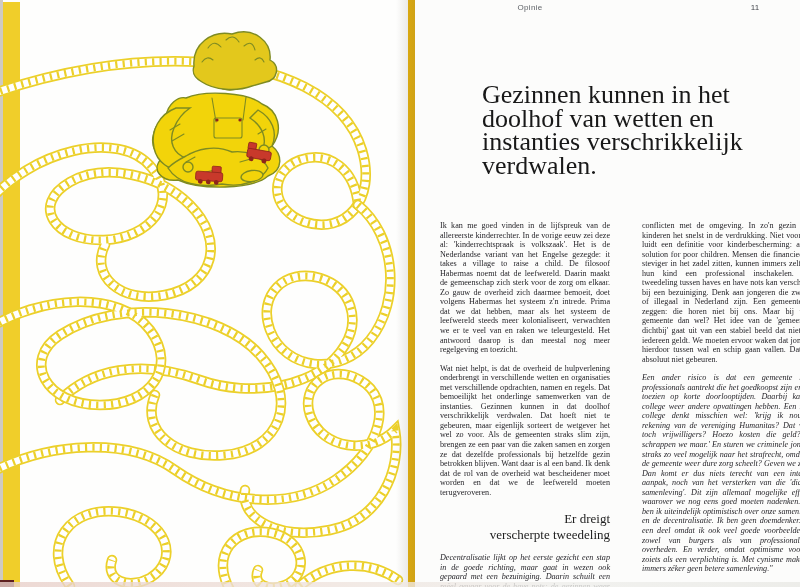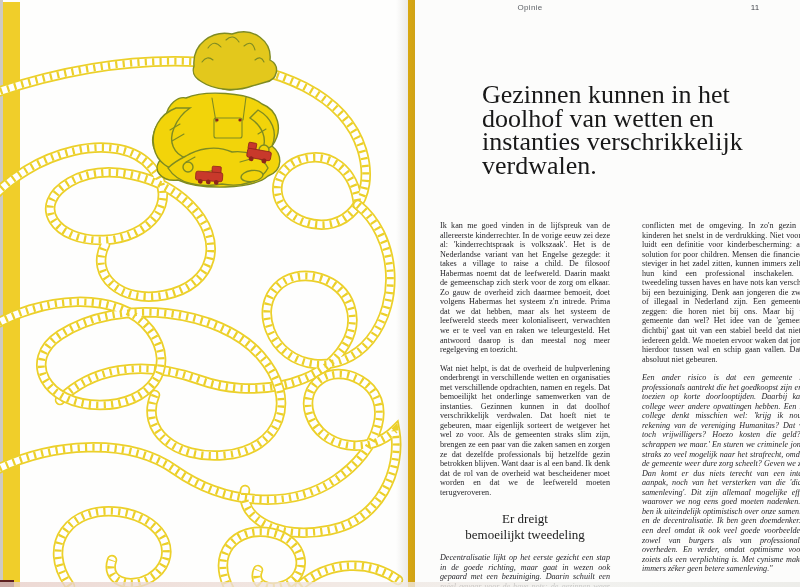--- a/index.html
+++ b/index.html
@@ -52,21 +52,21 @@
   }
   .body-col{
     position:absolute;top:221px;font-size:8.15px;line-height:9.55px;
     color:#26252a;text-align:justify;text-justify:inter-word;
   }
   #col-left{left:440px;width:170px;}
   #col-right{left:642px;width:177px;}
   .body-col p{margin:0 0 9px 0;}
   .body-col p:last-child{margin-bottom:0;font-style:italic;}
   #subheading{
-    text-align:center;font-size:13px;line-height:15.5px;color:#1c1c1c;
+    text-align:right;font-size:13px;line-height:15.5px;color:#1c1c1c;
     margin:14px 0 11px 0;
   }
 </style>
 </head>
 <body>
 
 <div id="spread">
 
   <div id="left-page">
     <div id="spine-band"></div>
@@ -176,21 +176,21 @@
   <div id="section-label">Opinie</div>
   <div id="page-number">11</div>
 
   <div id="headline">Gezinnen kunnen in het doolhof van wetten en instanties verschrikkelijk verdwalen.</div>
 
   <div id="col-left" class="body-col">
     <p>Ik kan me goed vinden in de lijfspreuk van de allereerste kinderrechter. In de vorige eeuw zei deze al: 'kinderrechtspraak is volkszaak'. Het is de Nederlandse variant van het Engelse gezegde: it takes a village to raise a child. De filosoof Habermas noemt dat de leefwereld. Daarin maakt de gemeenschap zich sterk voor de zorg om elkaar. Zo gauw de overheid zich daarmee bemoeit, doet volgens Habermas het systeem z'n intrede. Prima dat we dat hebben, maar als het systeem de leefwereld steeds meer kolonialiseert, verwachten we er te veel van en raken we teleurgesteld. Het antwoord daarop is dan meestal nog meer regelgeving en toezicht.</p>
     <p>Wat niet helpt, is dat de overheid de hulpverlening onderbrengt in verschillende wetten en organisaties met verschillende opdrachten, namen en regels. Dat bemoeilijkt het onderlinge samenwerken van de instanties. Gezinnen kunnen in dat doolhof verschrikkelijk verdwalen. Dat hoeft niet te gebeuren, maar eigenlijk sorteert de wetgever het wel zo voor. Als de gemeenten straks slim zijn, brengen ze een paar van die zaken samen en zorgen ze dat dezelfde professionals bij hetzelfde gezin betrokken blijven. Want daar is al een band. Ik denk dat de rol van de overheid wat bescheidener moet worden en dat we de leefwereld moeten terugveroveren.</p>
     <div id="subheading">
       <div>Er dreigt</div>
-      <div>bemoeilijkt tweedeling</div>
+      <div>verscherpte tweedeling</div>
     </div>
     <p>Decentralisatie lijkt op het eerste gezicht een stap in de goede richting, maar gaat in wezen ook gepaard met een bezuiniging. Daarin schuilt een reëel gevaar voor de have nots; de gezinnen waar armoede heerst. Ze zijn vaak sociaal niet zo handig en hebben</p>
   </div>
 
   <div id="col-right" class="body-col">
     <p>conflicten met de omgeving. In zo'n gezin raken kinderen het snelst in de verdrukking. Niet voor niets luidt een definitie voor kinderbescherming: a poor solution for poor children. Mensen die financieel iets steviger in het zadel zitten, kunnen immers zelf voor hun kind een professional inschakelen. Deze tweedeling tussen haves en have nots kan verscherpen bij een bezuiniging. Denk aan jongeren die zwerven of illegaal in Nederland zijn. Een gemeente kan zeggen: die horen niet bij ons. Maar bij welke gemeente dan wel? Het idee van de 'gemeente is dichtbij' gaat uit van een stabiel beeld dat niet voor iedereen geldt. We moeten ervoor waken dat jongeren hierdoor tussen wal en schip gaan vallen. Dat mag absoluut niet gebeuren.</p>
     <p>Een ander risico is dat een gemeente straks professionals aantrekt die het goedkoopst zijn en gaat toezien op korte doorlooptijden. Daarbij kan elk college weer andere opvattingen hebben. Een nieuw college denkt misschien wel: 'krijg ik nou een rekening van de vereniging Humanitas? Dat waren toch vrijwilligers? Hoezo kosten die geld? Dat schrappen we maar.' En sturen we criminele jongeren straks zo veel mogelijk naar het strafrecht, omdat dat de gemeente weer dure zorg scheelt? Geven we ze op? Dan komt er dus niets terecht van een integrale aanpak, noch van het versterken van die 'dichtbij-samenleving'. Dit zijn allemaal mogelijke effecten, waarover we nog eens goed moeten nadenken. Toch ben ik uiteindelijk optimistisch over onze samenleving en de decentralisatie. Ik ben geen doemdenker. Voor een deel omdat ik ook veel goede voorbeelden zie, zowel van burgers als van professionals en overheden. En verder, omdat optimisme voor mij zoiets als een verplichting is. Met cynisme maken we immers zéker geen betere samenleving."</p>
   </div>
 
   <div id="bottom-edge"></div>

